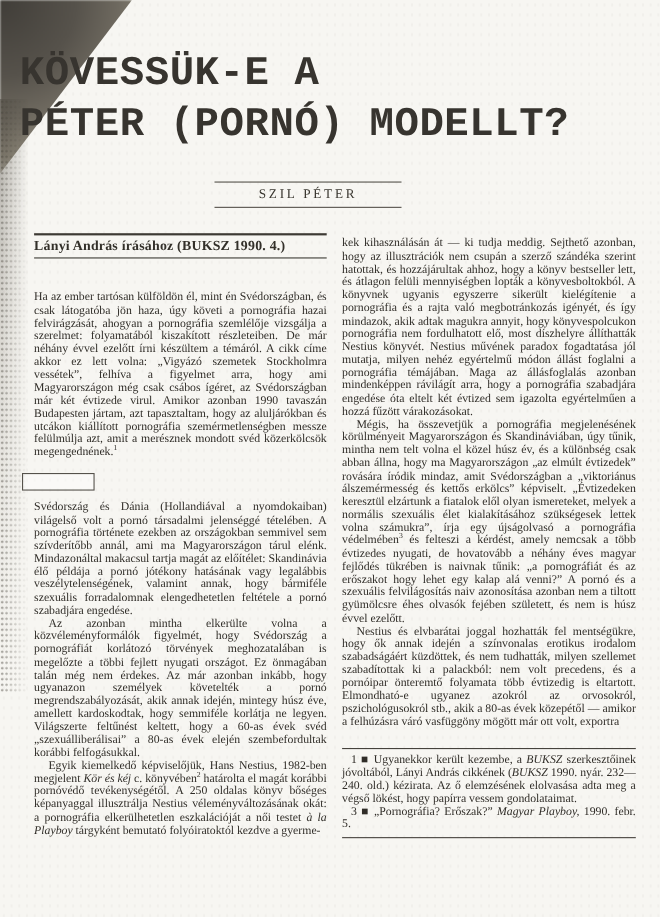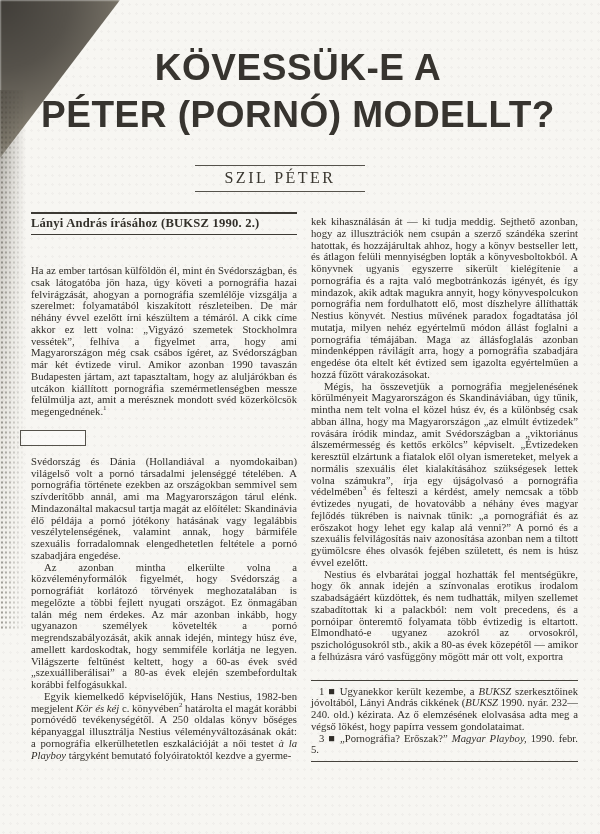--- a/index.html
+++ b/index.html
@@ -25,32 +25,32 @@
     background-image:
       radial-gradient(rgba(70,66,58,0.55) 0.8px, transparent 1.1px),
       linear-gradient(to bottom, rgba(80,76,68,0.55) 0%, rgba(105,100,90,0.38) 18%, rgba(125,119,107,0.25) 40%, rgba(140,134,120,0.12) 68%, rgba(150,144,130,0) 100%);
     background-size:4px 5px, 100% 100%;
     -webkit-mask-image:linear-gradient(to right, rgba(0,0,0,0.95), rgba(0,0,0,0.45) 50%, transparent 100%);
     mask-image:linear-gradient(to right, rgba(0,0,0,0.95), rgba(0,0,0,0.45) 50%, transparent 100%);
     filter:blur(0.4px);
   }
   
   .title {
-    position:absolute; top:44px; left:8px; width:580px;
-    margin:0; text-align:center;
-    font-family:Liberation Sans, sans-serif;
+    position:absolute; top:44px; left:18px; width:580px;
+    margin:0; 
+    font-family:Liberation Mono, monospace;
     font-weight:bold; font-size:37px; line-height:47px;
     letter-spacing:0.5px; color:#37342f;
   }
   
   .author-box {
     position:absolute; top:165px; left:195px; width:170px;
     border-top:1px solid #55524b; border-bottom:1px solid #55524b;
     padding:3px 0 4px; text-align:center;
-    font-size:16px; letter-spacing:2.5px; color:#39362f;
+    font-size:12px; letter-spacing:2.5px; color:#39362f;
   }
   
   .col { position:absolute; top:210px; }
   .col-left  { left:31px;  width:266px; }
   .col-right { left:296px; width:267px;margin-left:15px; }
   .kicker {
     margin:2px 0 30px 0;
     border-top:2.5px solid #3d3a34;
     border-bottom:1.5px solid #3d3a34;
     padding:2px 0 3px;
@@ -91,21 +91,21 @@
     <span>KÖVESSÜK-E A</span><br>
     <span>PÉTER (PORNÓ) MODELLT?</span>
   </h1>
 
   <div class="author-box">
     <span>SZIL PÉTER</span>
   </div>
 
   <div class="col col-left body-text">
     <div class="kicker">
-      <span>Lányi András írásához (BUKSZ 1990. 2.)</span>
+      <span>Lányi András írásához (BUKSZ 1990. 4.)</span>
     </div>
     <p><span>Ha az ember tartósan külföldön él, mint én Svédországban, és csak látogatóba jön haza, úgy követi a pornográfia hazai felvirágzását, ahogyan a pornográfia szemlélője vizsgálja a szerelmet: folyamatából kiszakított részleteiben. De már néhány évvel ezelőtt írni készültem a témáról. A cikk címe akkor ez lett volna: „Vigyázó szemetek Stockholmra vessétek”, felhíva a figyelmet arra, hogy ami Magyarországon még csak csábos ígéret, az Svédországban már két évtizede virul. Amikor azonban 1990 tavaszán Budapesten jártam, azt tapasztaltam, hogy az aluljárókban és utcákon kiállított pornográfia szemérmetlenségben messze felülmúlja azt, amit a merésznek mondott svéd közerkölcsök megengednének.</span><sup>1</sup></p>
     <div class="placeholder-box"></div>
     <p><span>Svédország és Dánia (Hollandiával a nyomdokaiban) világelső volt a pornó társadalmi jelenséggé tételében. A pornográfia története ezekben az országokban semmivel sem szívderítőbb annál, ami ma Magyarországon tárul elénk. Mindazonáltal makacsul tartja magát az előítélet: Skandinávia élő példája a pornó jótékony hatásának vagy legalábbis veszélytelenségének, valamint annak, hogy bármiféle szexuális forradalomnak elengedhetetlen feltétele a pornó szabadjára engedése.</span></p>
     <p class="indent"><span>Az azonban mintha elkerülte volna a közvéleményformálók figyelmét, hogy Svédország a pornográfiát korlátozó törvények meghozatalában is megelőzte a többi fejlett nyugati országot. Ez önmagában talán még nem érdekes. Az már azonban inkább, hogy ugyanazon személyek követelték a pornó megrendszabályozását, akik annak idején, mintegy húsz éve, amellett kardoskodtak, hogy semmiféle korlátja ne legyen. Világszerte feltűnést keltett, hogy a 60-as évek svéd „szexuálliberálisai” a 80-as évek elején szembefordultak korábbi felfogásukkal.</span></p>
     <p class="indent"><span>Egyik kiemelkedő képviselőjük, Hans Nestius, 1982-ben megjelent </span><i>Kör és kéj</i><span> c. könyvében</span><sup>2</sup><span> határolta el magát korábbi pornóvédő tevékenységétől. A 250 oldalas könyv bőséges képanyaggal illusztrálja Nestius véleményváltozásának okát: a pornográfia elkerülhetetlen eszkalációját a női testet </span><i>à la Playboy</i><span> tárgyként bemutató folyóiratoktól kezdve a gyerme-</span></p>
   </div>
 
   <div class="col col-right body-text">
     <p style="margin-top:6px"><span>kek kihasználásán át — ki tudja meddig. Sejthető azonban, hogy az illusztrációk nem csupán a szerző szándéka szerint hatottak, és hozzájárultak ahhoz, hogy a könyv bestseller lett, és átlagon felüli mennyiségben lopták a könyvesboltokból. A könyvnek ugyanis egyszerre sikerült kielégítenie a pornográfia és a rajta való megbotránkozás igényét, és így mindazok, akik adtak magukra annyit, hogy könyvespolcukon pornográfia nem fordulhatott elő, most díszhelyre állíthatták Nestius könyvét. Nestius művének paradox fogadtatása jól mutatja, milyen nehéz egyértelmű módon állást foglalni a pornográfia témájában. Maga az állásfoglalás azonban mindenképpen rávilágít arra, hogy a pornográfia szabadjára engedése óta eltelt két évtized sem igazolta egyértelműen a hozzá fűzött várakozásokat.</span></p>

